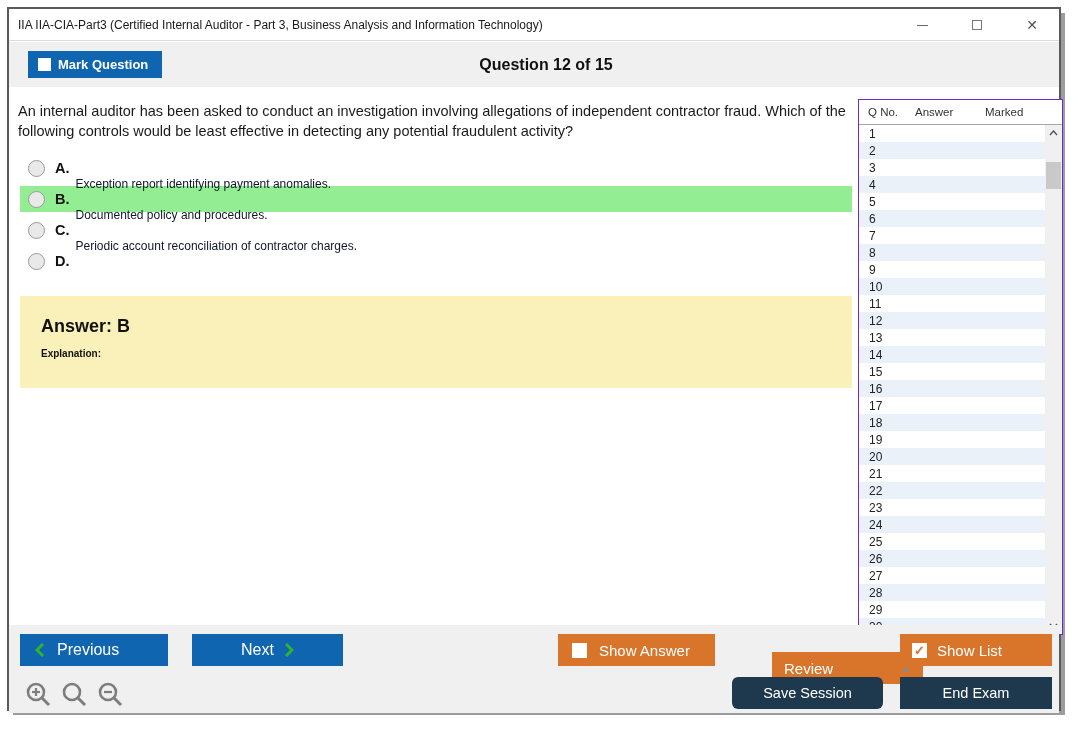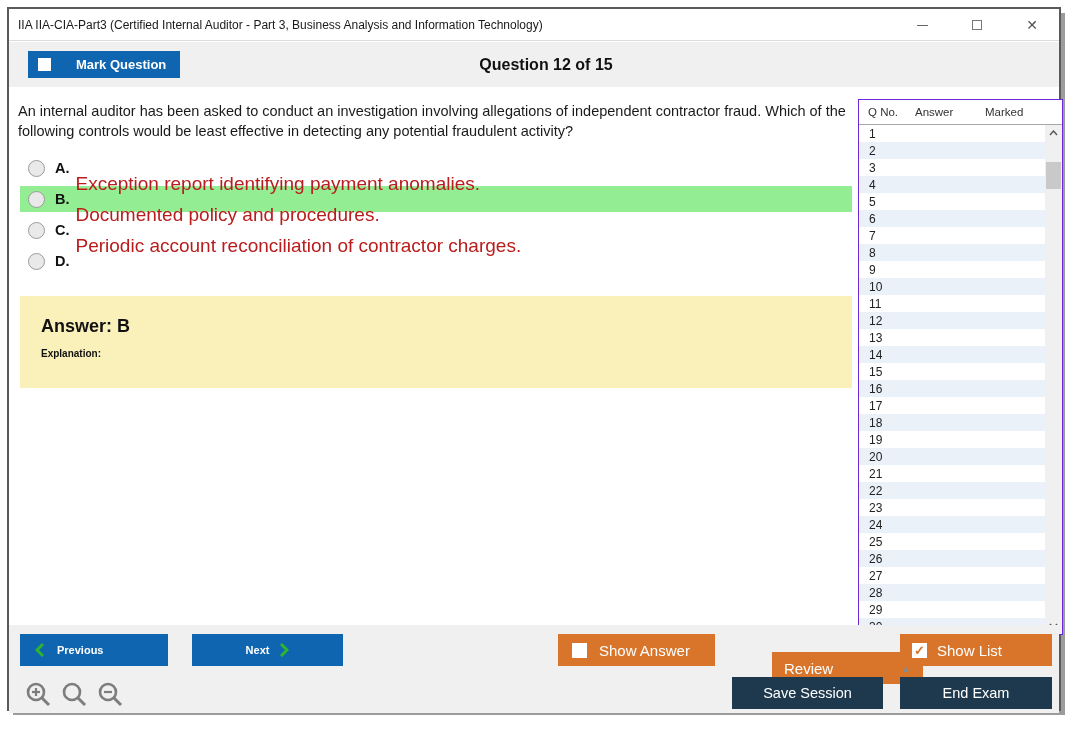--- a/index.html
+++ b/index.html
@@ -17,33 +17,33 @@
   .titlebar { position:absolute; top:0; left:0; right:0; height:32px; background:#fff; border-bottom:1px solid #dcdcdc; }
   .titlebar .title { position:absolute; left:9px; top:0; line-height:32px; font-size:12px; color:#1a1a1a; white-space:nowrap; }
   .win-controls { position:absolute; right:20px; top:0; height:32px; display:flex; align-items:center; gap:41px; }
   .wc { width:14px; height:14px; display:flex; align-items:center; justify-content:center; color:#555; cursor:default; }
   .wc-min i { display:block; width:11px; height:0; border-top:1px solid #666; }
   .wc-max i { display:block; width:10px; height:10px; border:1px solid #777; }
   .wc-close { font-size:14px; line-height:14px; }
 
   
   .header-band { position:absolute; top:33px; left:0; right:0; height:45px; background:#f0f0f0; }
-  .mark-btn { position:absolute; left:19px; top:9px; height:27px; background:#1065b0; display:flex; align-items:center; gap:25px; padding:0 14px 0 10px; cursor:pointer; }
+  .mark-btn { position:absolute; left:19px; top:9px; height:27px; background:#1065b0; display:flex; align-items:center; gap:7px; padding:0 14px 0 10px; cursor:pointer; }
   .mark-btn .cb { width:13px; height:13px; background:#fff; }
   .mark-btn .lbl { color:#fff; font-size:13px; font-weight:bold; }
   .q-counter { position:absolute; left:0; right:0; text-align:center; line-height:45px; font-size:16px; font-weight:bold; color:#111;padding-left:24px; }
 
   
   .question-text { position:absolute; left:9px; top:92px; width:836px; font-size:14.5px; line-height:20px; color:#1a1a1a; }
   .options { position:absolute; left:11px; top:146px; width:832px; }
   .option { height:26px; margin-bottom:5px; display:flex; align-items:center; gap:10px; padding-left:8px; cursor:pointer; }
   .option.highlighted { background:#93ee93; }
   .radio { width:17px; height:17px; border-radius:50%; background:#e9e9e9; border:1px solid #9a9a9a; flex:0 0 auto; }
   .opt-letter { font-weight:bold; font-size:14.5px; color:#111; }
-  .opt-text { font-size:19px; color:#b91c1c; margin-left:-4px;margin-top:32px; }
+  .opt-text { font-size:12px; color:#0f172a; margin-left:-4px;margin-top:32px; }
 
   
   .answer-panel { position:absolute; left:11px; top:287px; width:832px; height:92px; background:#faf1ba; }
   .answer-line { position:absolute; left:21px; top:20px; font-size:18px; font-weight:bold; color:#111; }
   .explanation-line { position:absolute; left:21px; top:52px; font-size:10px; font-weight:bold; color:#111; }
 
   
   .sidebar { position:absolute; left:849px; top:90px; width:205px; height:536px; background:#fff; border:1px solid #6d28d9;text-decoration:underline; }
   .list-header { position:absolute; top:0; left:0; right:0; height:25px; background:#fff; border-bottom:1px solid #a7a7a7; display:flex; align-items:center; font-size:11.5px; color:#333; }
   .list-header .c1 { padding-left:9px; width:56px; }
@@ -57,29 +57,29 @@
   .qrow .c3 { flex:1; }
   .scrollbar { position:absolute; top:25px; right:0; bottom:0; width:17px; background:#f0f0f0; }
   .sb-arrow { position:absolute; left:0; width:17px; height:16px; display:flex; align-items:center; justify-content:center; color:#555; cursor:pointer; }
   .sb-arrow.up { top:0; }
   .sb-arrow.down { bottom:0; }
   .sb-thumb { position:absolute; left:1px; top:37px; width:15px; height:27px; background:#c9c9c9; cursor:pointer; }
 
   
   .footer { position:absolute; left:0; right:0; top:616px; height:88px; background:#f0f0f0; }
   .btn { position:absolute; height:32px; display:flex; align-items:center; cursor:pointer; }
-  .btn-blue { background:#1065b0; color:#fff; font-weight:bold; font-size:11px; }
+  .btn-blue { background:#1065b0; color:#fff; font-weight:normal; font-size:16px; }
   .btn-orange { background:#d8752b; color:#fff; font-size:15px; }
   .btn-navy { background:#1e394d; color:#fff; font-size:14.5px; justify-content:center; }
   .btn-prev { left:11px; top:9px; width:148px; gap:13px; padding-left:15px; }
   .btn-next { left:183px; top:9px; width:151px; justify-content:center; gap:11px; }
   .btn-show-answer { left:549px; top:9px; width:157px; gap:12px; padding-left:14px; }
   .btn-review { left:723px; top:27px; width:151px; padding:0 12px;margin-left:40px; }
   .btn-show-list { left:891px; top:9px; width:152px; gap:10px; padding-left:12px; }
-  .btn-save { left:723px; top:52px; width:151px; }
+  .btn-save { left:723px; top:52px; width:151px;border-radius:6px; }
   .btn-end { left:891px; top:52px; width:152px; }
   .cb-white { width:15px; height:15px; background:#fff; flex:0 0 auto; display:flex; align-items:center; justify-content:center; }
   .cb-white .check { color:#d8752b; font-size:13px; font-weight:bold; line-height:1; }
   .tri-up { margin-left:auto; color:#8a8a8a; font-size:10px; }
   .zoom-icons { position:absolute; left:16px; top:56px; display:flex; gap:9px; }
   .zicon { width:27px; height:27px; cursor:pointer; }
   .zicon svg { display:block; }
 </style>
 </head>
 <body>

